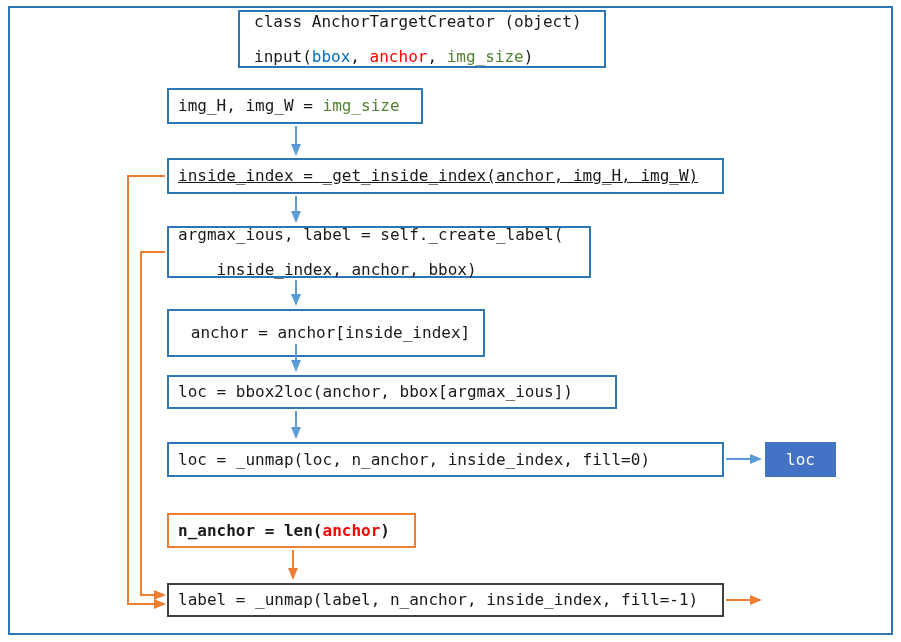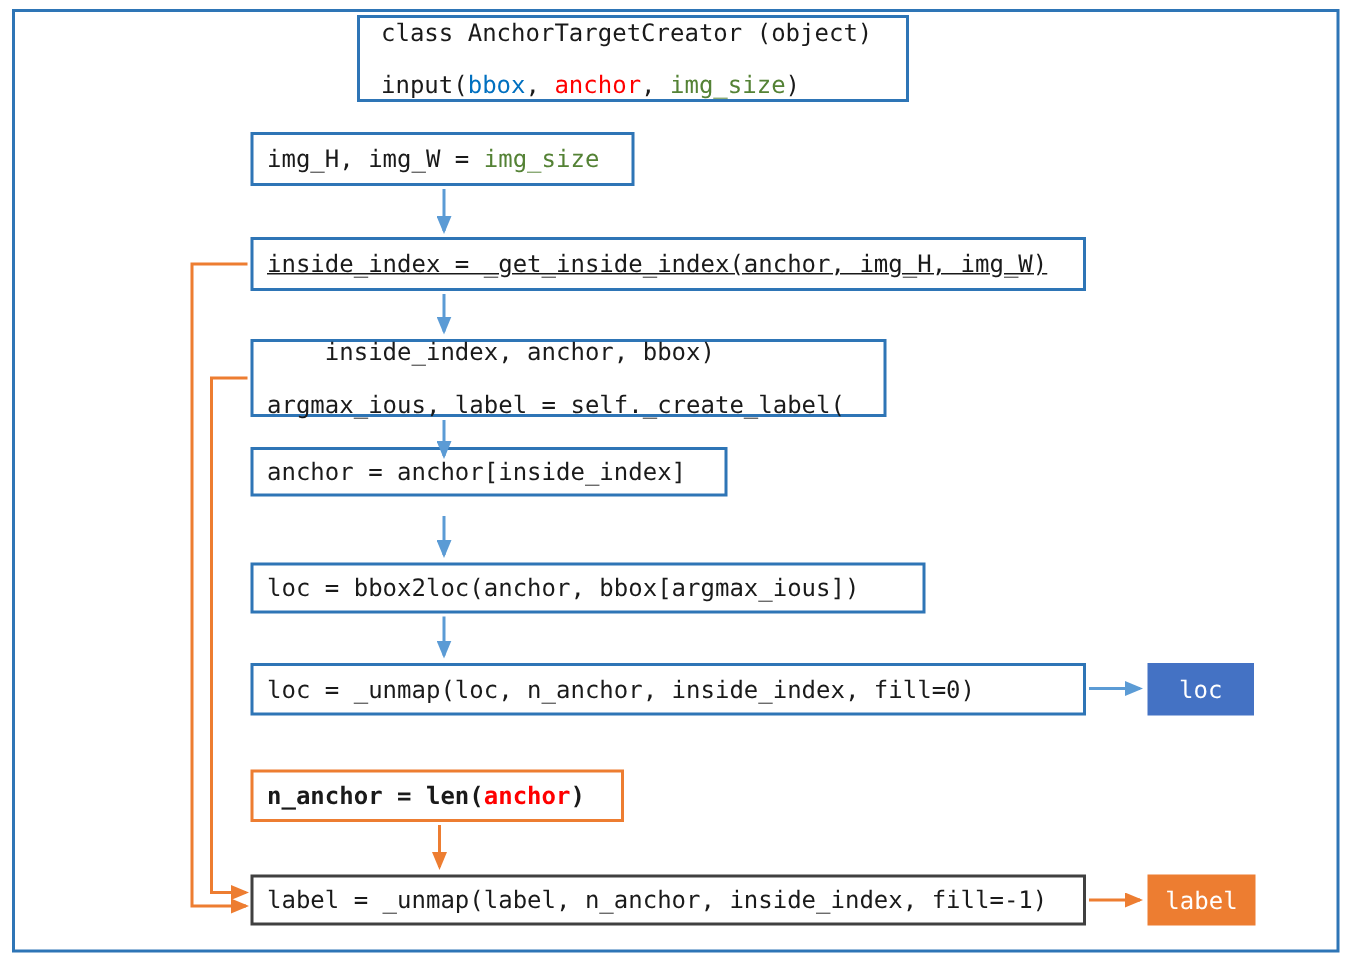--- a/index.html
+++ b/index.html
@@ -57,25 +57,25 @@
 
   <div class="box" style="left:167px; top:88px; width:256px; height:36px;">
     <div><span>img_H, img_W = </span><span class="syn-green">img_size</span></div>
   </div>
 
   <div class="box" style="left:167px; top:158px; width:557px; height:36px;text-decoration:underline;">
     <div>inside_index = _get_inside_index(anchor, img_H, img_W)</div>
   </div>
 
   <div class="box" style="left:167px; top:226px; width:424px; height:52px;">
+    <div>argmax_ious, label = self._create_label(</div>
     <div>    inside_index, anchor, bbox)</div>
-    <div>argmax_ious, label = self._create_label(</div>
   </div>
 
-  <div class="box" style="left:167px; top:298px; width:318px; height:33px;">
+  <div class="box" style="left:167px; top:309px; width:318px; height:48px;text-align:center;">
     <div>anchor = anchor[inside_index]</div>
   </div>
 
   <div class="box" style="left:167px; top:375px; width:450px; height:34px;">
     <div>loc = bbox2loc(anchor, bbox[argmax_ious])</div>
   </div>
 
   <div class="box" style="left:167px; top:442px; width:557px; height:35px;">
     <div>loc = _unmap(loc, n_anchor, inside_index, fill=0)</div>
   </div>
@@ -85,23 +85,20 @@
   </div>
 
   <div class="box box--orange" style="left:167px; top:513px; width:249px; height:35px;font-weight:bold;">
     <div><span>n_anchor = len(</span><span class="syn-red">anchor</span><span>)</span></div>
   </div>
 
   <div class="box box--dark" style="left:167px; top:583px; width:557px; height:34px;">
     <div>label = _unmap(label, n_anchor, inside_index, fill=-1)</div>
   </div>
 
-  <div class="tag tag--orange" style="left:765px; top:583px; width:72px; height:34px;">
-    <span>label</span>
-  </div>
 
   <svg class="arrows" viewBox="0 0 901 642">
     <defs>
       <marker id="mk-blue" markerUnits="userSpaceOnUse" markerWidth="12" markerHeight="10" refX="10" refY="5" orient="auto">
         <path class="mk-blue" d="M0,0 L12,5 L0,10 z"></path>
       </marker>
       <marker id="mk-orange" markerUnits="userSpaceOnUse" markerWidth="12" markerHeight="10" refX="10" refY="5" orient="auto">
         <path class="mk-orange" d="M0,0 L12,5 L0,10 z"></path>
       </marker>
     </defs>

